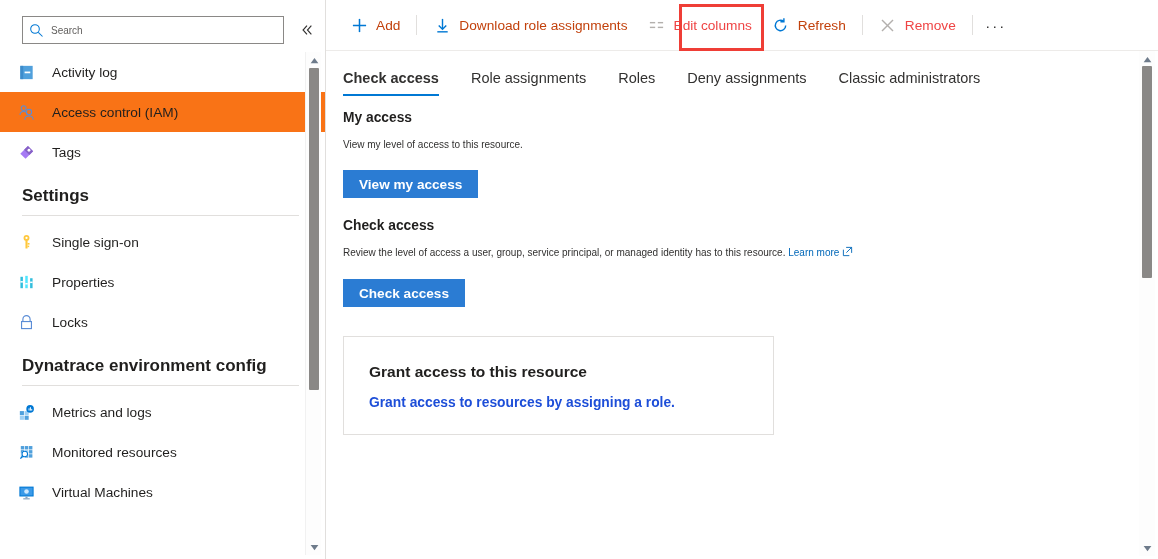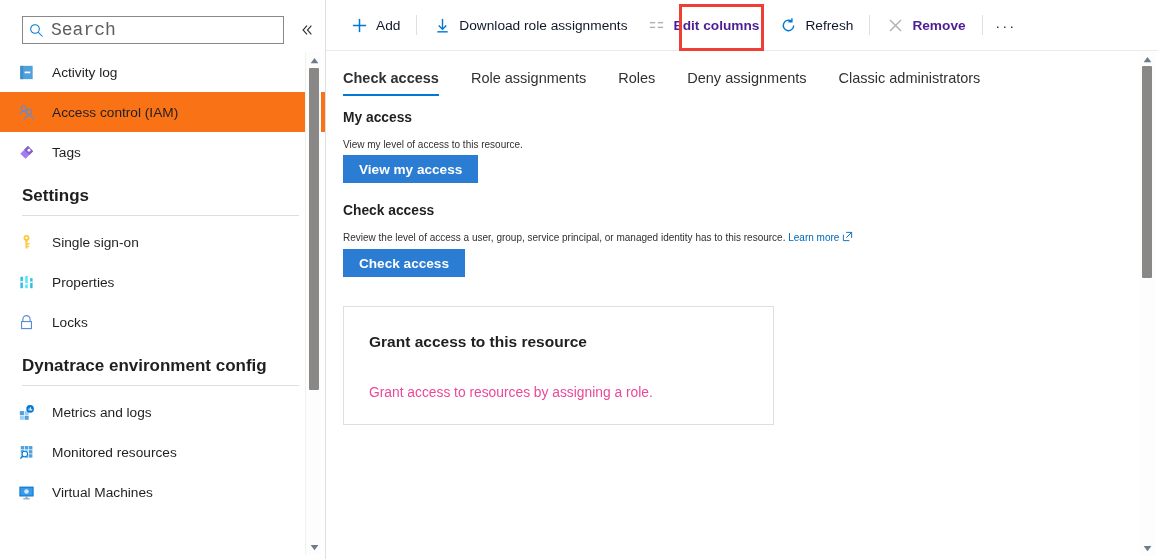--- a/index.html
+++ b/index.html
@@ -32,22 +32,22 @@
     background: #fff;
     display: flex; align-items: center;
   }
   .search-box .mag {
     width: 26px; height: 26px;
     display: flex; align-items: center; justify-content: center;
     flex: 0 0 26px;
   }
   .search-input {
     border: 0; outline: 0; background: transparent;
-    font-family: Liberation Mono, monospace;
-    font-size: 18px; color: #323130;
+    font-family: Liberation Sans, sans-serif;
+    font-size: 10px; color: #323130;
     width: 100%; height: 26px; padding: 0 2px;
   }
   .search-input::placeholder { color: #605e5c; opacity: 1; }
   .collapse-btn {
     margin-left: 12px;
     width: 22px; height: 22px;
     display: flex; align-items: center; justify-content: center;
     color: #323130; font-size: 15px; line-height: 1;
     cursor: pointer;
   }
@@ -109,24 +109,24 @@
     position: relative;
     height: 51px;
     display: flex; align-items: center;
     padding-left: 14px;
     border-bottom: 1px solid #edebe9;
     background: #fff;
   }
   .cmd {
     display: flex; align-items: center;
     height: 32px; padding: 0 10px;
-    font-size: 13.7px; color: #0f172a;
+    font-size: 13.7px; color: #c2410c;
     cursor: pointer; white-space: nowrap;
   }
-  .cmd.disabled { color: #4c1d95; cursor: default; font-weight: bold; }
+  .cmd.disabled { color: #ef4444; cursor: default; }
   .cmd .cico {
     width: 18px; height: 18px; margin-right: 8px;
     display: flex; align-items: center; justify-content: center;
     flex: 0 0 18px;
   }
   .cmd-sep { width: 1px; height: 20px; background: #e1dfdd; margin: 0 6px; }
   .ellipsis-btn {
     display: flex; align-items: center; justify-content: center;
     width: 34px; height: 32px; cursor: pointer;
     color: #323130; letter-spacing: 2px; font-size: 15px;
@@ -161,39 +161,40 @@
   .tab.active::after {
     content: ""; position: absolute;
     left: 0; right: 0; bottom: 0; height: 2px;
     background: #0078d4;
   }
 
   .sec { padding-top: 14px; }
   .sec-title { font-size: 13.8px; font-weight: bold; color: #201f1e; }
   .sec-desc { font-size: 10px; color: #323130; margin-top: 9px; line-height: 21px; max-width: 776px; }
   .btn-primary {
+    margin-top: 15px;
     display: inline-flex; align-items: center; justify-content: center;
     height: 28px; padding: 0 16px;
     background: #2b7cd3; color: #fff;
     font-size: 13.6px; font-weight: bold;
     border: 0; cursor: pointer;
     font-family: "Liberation Sans", sans-serif;
   }
   .link { color: #0067b8; text-decoration: none; cursor: pointer; }
   .ext-ico { display: inline-block; vertical-align: -1px; margin-left: 3px; }
 
   .card {
     margin-top: 29px;
     width: 431px;
     border: 1px solid #e1dfdd;
     background: #fff;
     padding: 26px 25px 24px 25px;
   }
   .card-title { font-size: 15.5px; font-weight: bold; color: #201f1e; }
-  .card-desc { font-size: 13.8px; color: #ec4899; margin-top: 34px; }
+  .card-desc { font-size: 13.8px; color: #1d4ed8; margin-top: 14px; font-weight: bold; }
 
   
   .mn-scroll {
     position: absolute; top: 51px; right: 3px;
     width: 16px; height: 505px;
     background: #fdfdfd;
   }
 </style>
 </head>
 <body>

